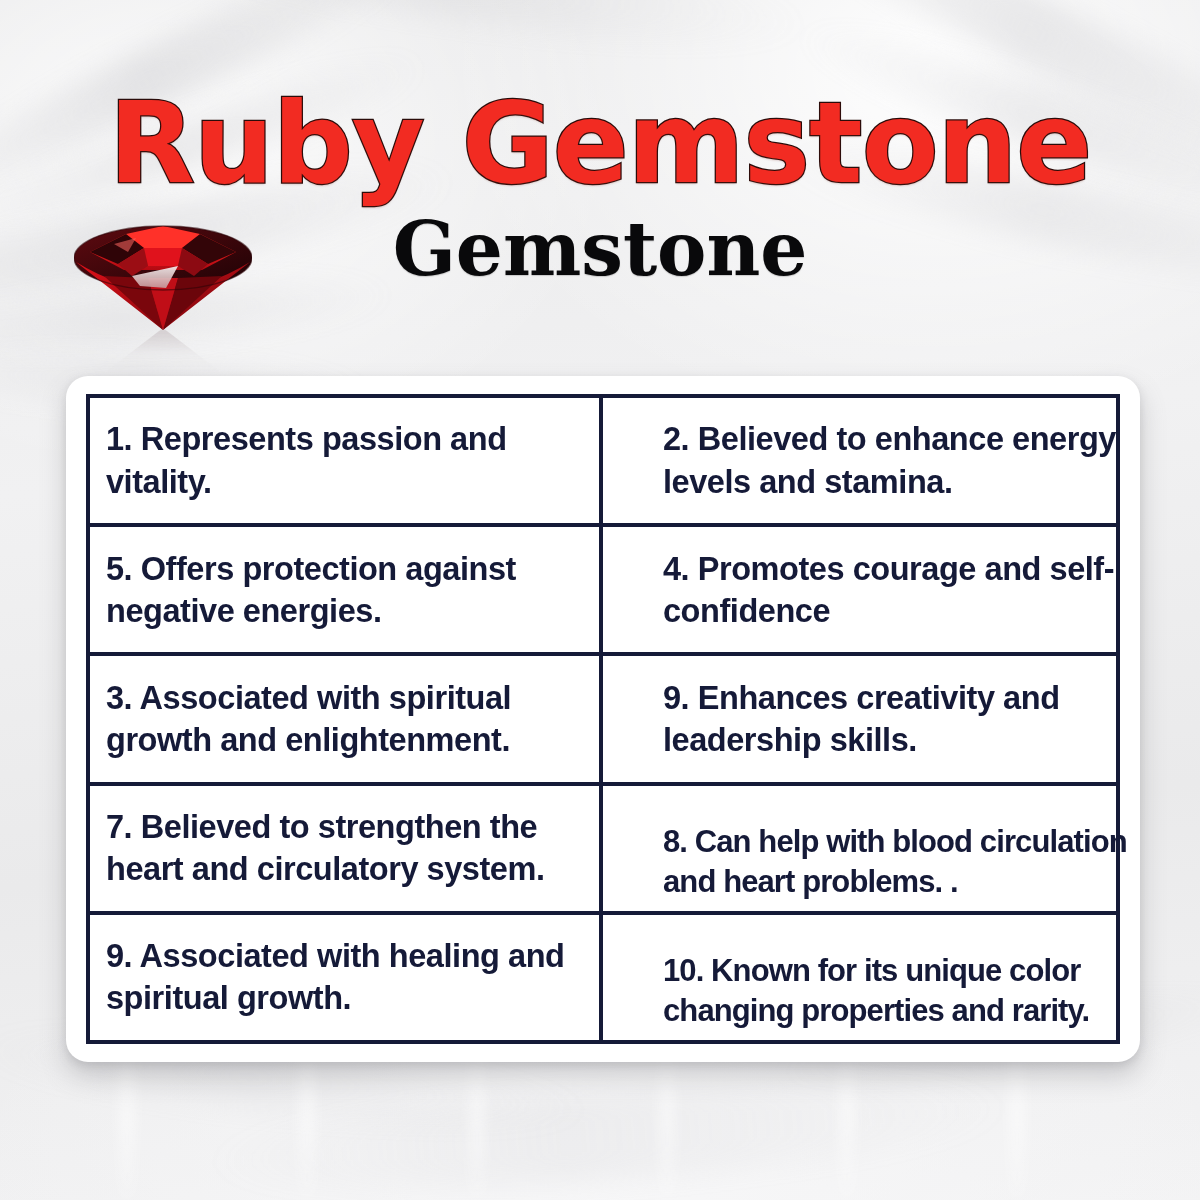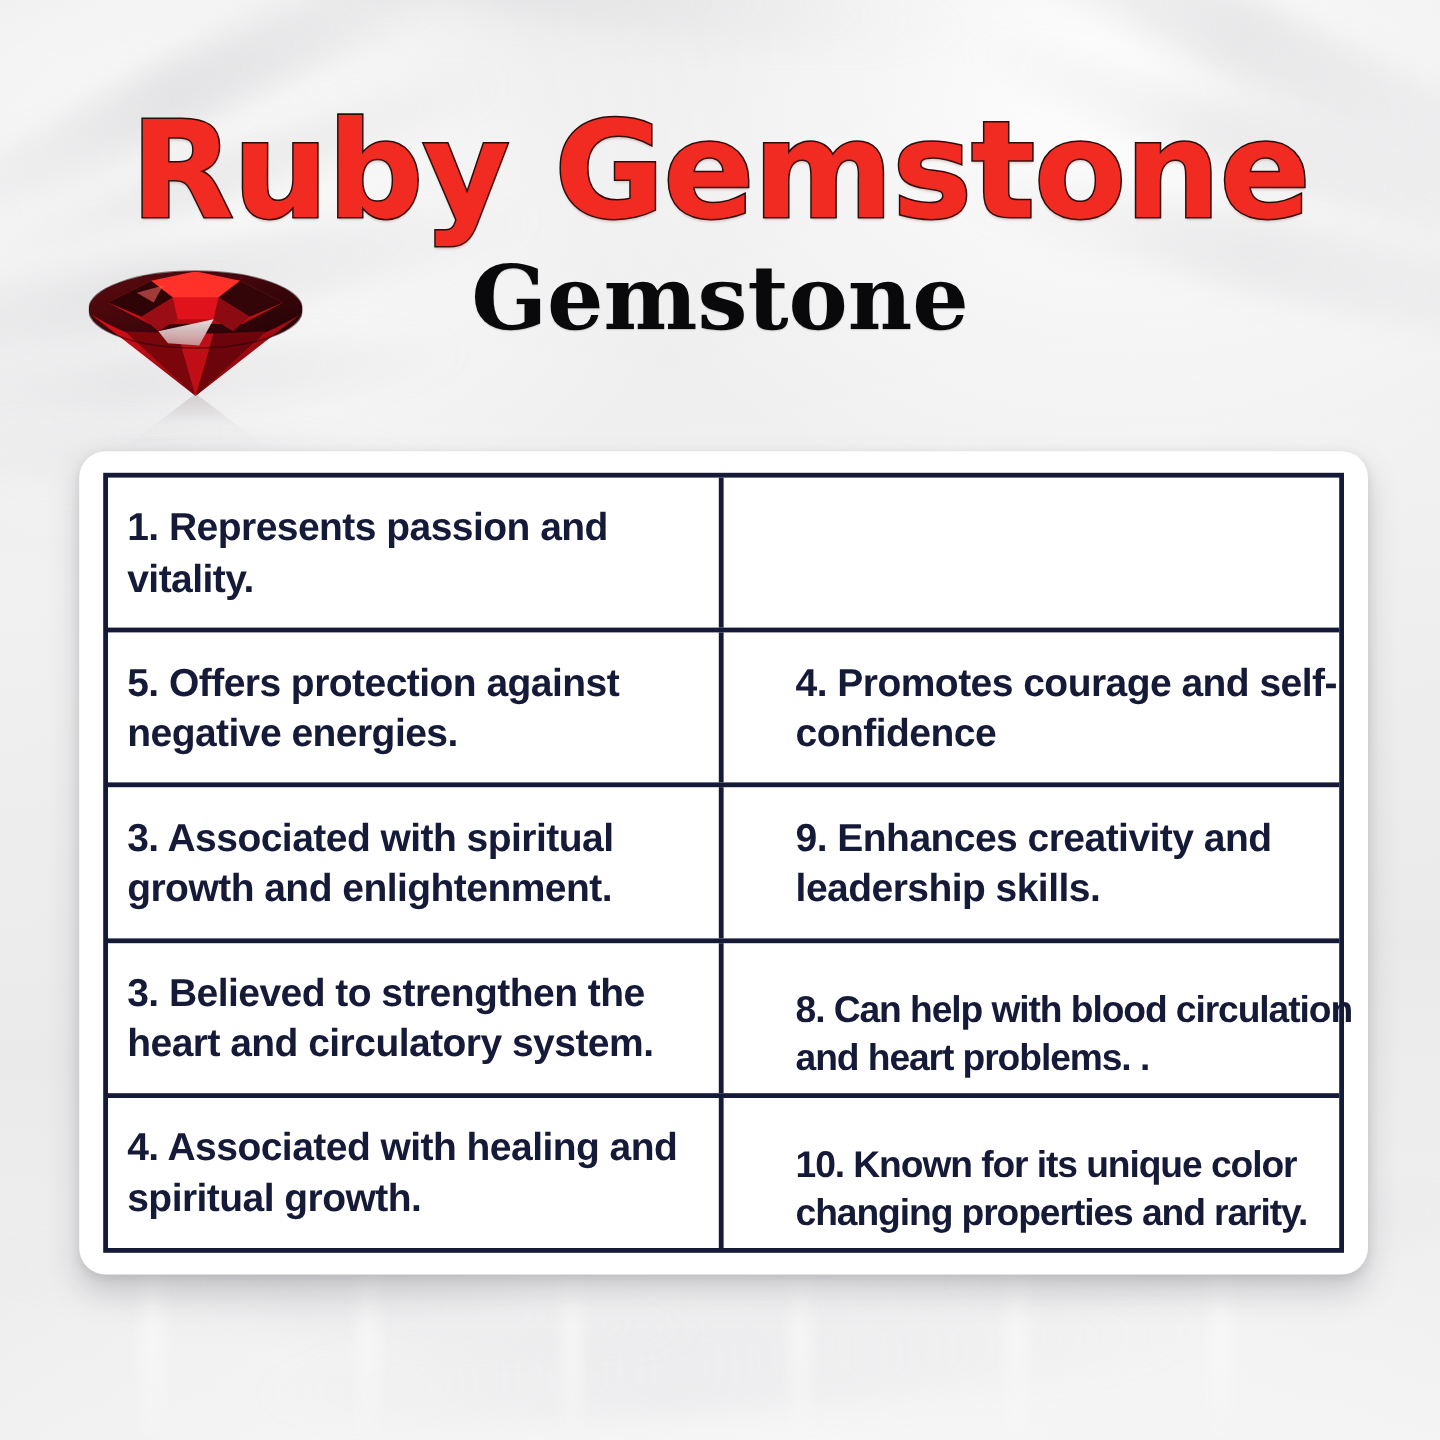--- a/index.html
+++ b/index.html
@@ -250,20 +250,23 @@
     <div class="gem-reflect"></div>
   </div>
 
   <div class="card">
     <div class="table">
 
       <div class="trow">
         <div class="tcell left">
             <p>1. Represents passion and vitality.</p>
           </div>
+        <div class="tcell right">
+            <p>2. Believed to enhance energy levels and stamina.</p>
+          </div>
       </div>
 
       <div class="trow">
         <div class="tcell left">
             <p>5. Offers protection against negative energies.</p>
           </div>
         <div class="tcell right">
             <p>4. Promotes courage and self-confidence</p>
           </div>
       </div>
@@ -272,30 +275,30 @@
         <div class="tcell left">
             <p>3. Associated with spiritual growth and enlightenment.</p>
           </div>
         <div class="tcell right">
             <p>9. Enhances creativity and leadership skills.</p>
           </div>
       </div>
 
       <div class="trow">
         <div class="tcell left">
-            <p>3. Believed to strengthen the heart and circulatory system.</p>
+            <p>7. Believed to strengthen the heart and circulatory system.</p>
           </div>
         <div class="tcell right tight">
             <p>8. Can help with blood circulation and heart problems. .</p>
           </div>
       </div>
 
       <div class="trow last">
         <div class="tcell left">
-            <p>4. Associated with healing and spiritual growth.</p>
+            <p>9. Associated with healing and spiritual growth.</p>
           </div>
         <div class="tcell right tight">
             <p>10. Known for its unique color changing properties and rarity.</p>
           </div>
       </div>
 
     </div>
   </div>
 
 </div>

